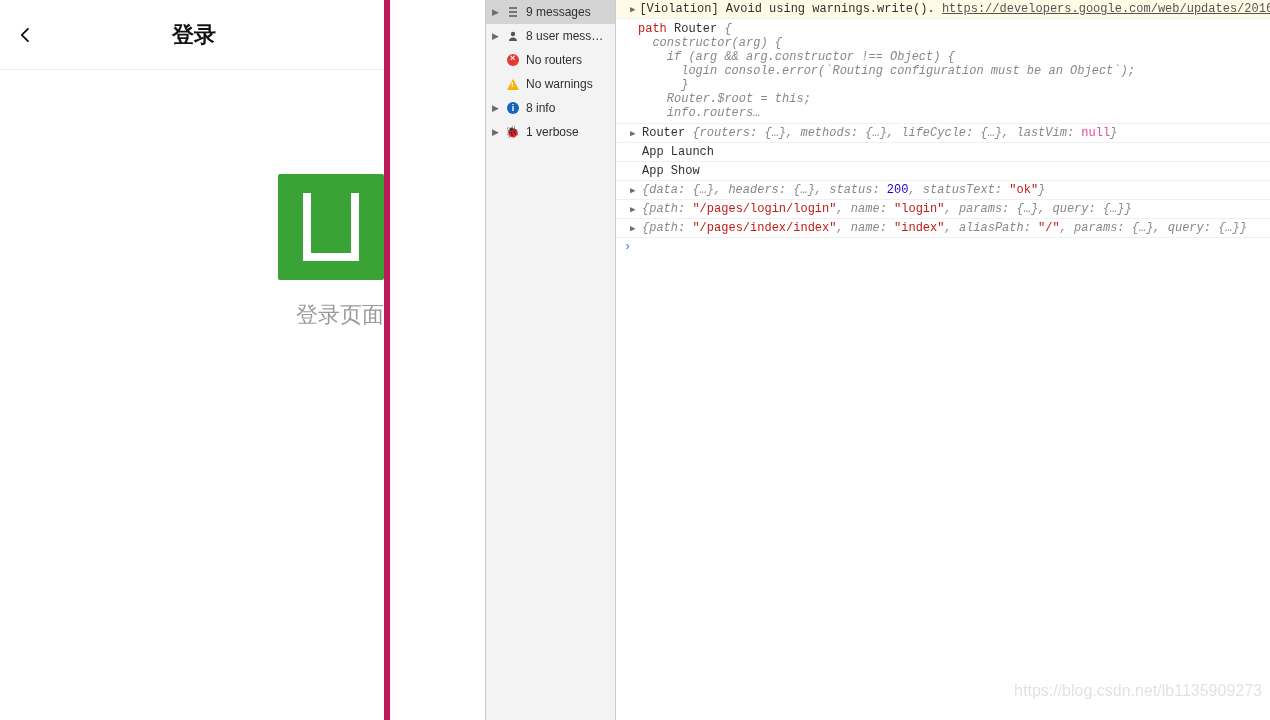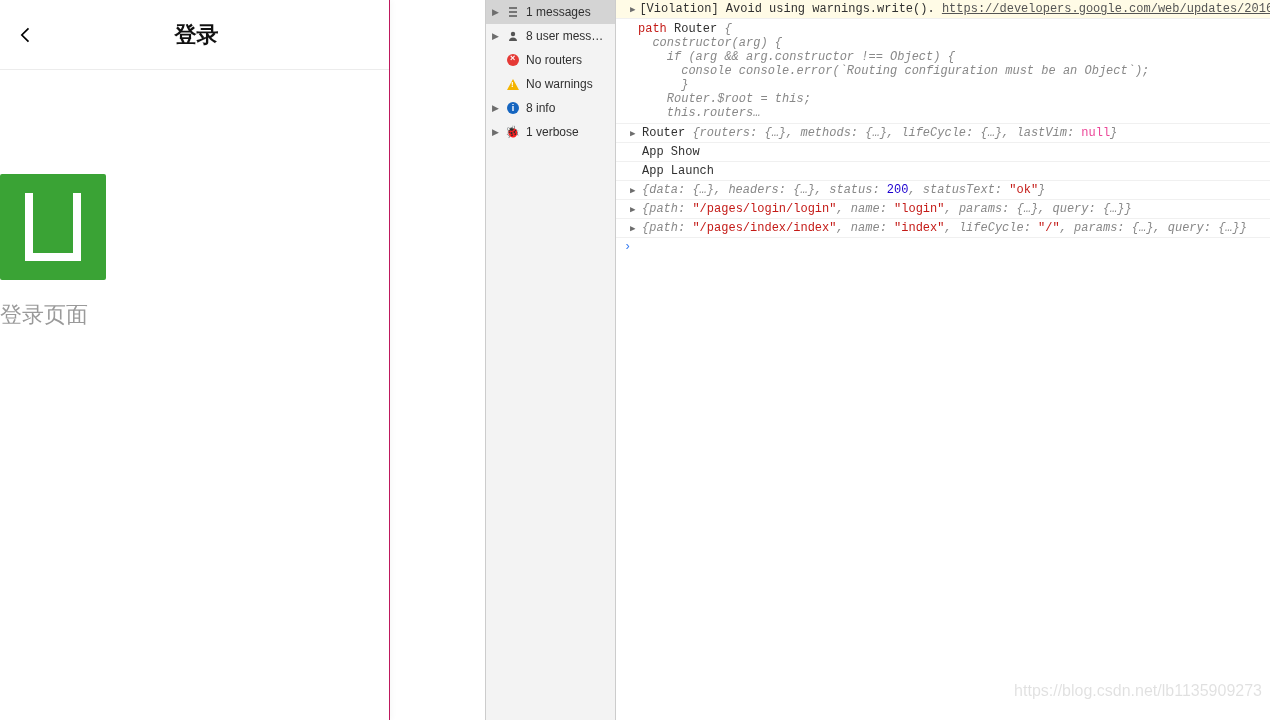--- a/index.html
+++ b/index.html
@@ -2,31 +2,31 @@
 <html><head>
 <meta charset="utf-8">
 <style>
   * { margin: 0; padding: 0; box-sizing: border-box; }
   body {
     width: 1270px; height: 720px; overflow: hidden;
     font-family: "Segoe UI", Arial, sans-serif; font-size: 12px;
     background: #fff; display: flex; position: relative;
   }
   
-  .app-pane { width: 390px; height: 100%; border-right: 1px solid #be185d;
+  .app-pane { width: 390px; height: 100%; border-right: 6px solid #be185d;
               box-shadow: 2px 0 6px rgba(0,0,0,.03); background:#fff; }
   .app-header { height: 70px; border-bottom: 1px solid #ececec;
                 display:flex; align-items:center; }
   .back-btn { width:44px; height:44px; margin-left:4px; display:flex;
               align-items:center; justify-content:center; cursor:pointer; }
   .back-btn svg { width:20px; height:20px; stroke:#000; stroke-width:2;
                   fill:none; }
   .app-title { flex:1; text-align:center; font-size:22px; font-weight:700;
                color:#111; margin-left:-44px; }
-  .app-body { display:flex; flex-direction:column; align-items:flex-start; }
+  .app-body { display:flex; flex-direction:column; align-items:flex-end; }
   .badge { width:106px; height:106px; background:#3aa335; margin-top:104px;
            border-radius:2px; display:flex; align-items:center;
            justify-content:center; position:relative; }
   .badge-inner { width:56px; height:68px; border:8px solid #fff;
                  border-top:none; position:relative; }
   .badge-inner::before { content:""; position:absolute; top:-8px; left:-8px;
              width:72px; height:8px; background:#fff; display:none; }
   .login-text { margin-top:20px; font-size:22px; color:#9a9a9a; }
 
   
@@ -107,21 +107,21 @@
 <div class="devtools">
 
   <div class="sidebar">
     <div class="side-row selected">
       <span class="arrow">▶</span>
       <span class="side-icon">
         <svg width="12" height="12" viewBox="0 0 12 12">
             <path d="M2 2h8M2 6h8M2 10h8" stroke="#555" stroke-width="1.5"></path>
           </svg>
       </span>
-      <span>1 messages</span>
+      <span>9 messages</span>
     </div>
     <div class="side-row">
       <span class="arrow">▶</span>
       <span class="side-icon">
         <svg width="12" height="12" viewBox="0 0 12 12">
             <circle cx="6" cy="4" r="2.2" fill="#555"></circle>
             <path d="M2 11c0-2.2 1.8-3.5 4-3.5s4 1.3 4 3.5" fill="#555"></path>
           </svg>
       </span>
       <span>8 user mess…</span>
@@ -155,45 +155,45 @@
   </div>
 
   <div class="console">
     <div class="log-row warning">
       <span class="caret">▶</span>
       <span><span>[Violation] Avoid using warnings.write(). </span><span class="tok-link">https://developers.google.com/web/updates/2016/08/re</span></span>
     </div>
     <div class="code-block"><span class="tok-key">path</span><span> Router </span><span class="tok-dim">{</span>
 <span class="tok-dim">  constructor(arg) {</span>
 <span class="tok-dim">    if (arg &amp;&amp; arg.constructor !== Object) {</span>
-<span class="tok-dim"><span>      console</span><span> console.error(`Routing configuration must be an Object`);</span></span>
+<span class="tok-dim"><span>      login</span><span> console.error(`Routing configuration must be an Object`);</span></span>
 <span class="tok-dim">      }</span>
 <span class="tok-dim">    Router.$root = this;</span>
-<span class="tok-dim">    this.routers…</span></div>
+<span class="tok-dim">    info.routers…</span></div>
     <div class="log-row">
       <span class="caret">▶</span>
       <span><span>Router </span><span class="tok-dim">{routers: {…}, methods: {…}, lifeCycle: {…}, lastVim: </span><span style="color:#ec4899">null</span><span class="tok-dim">}</span></span>
     </div>
     <div class="log-row noarrow">
-      <span class="caret">▶</span><span>App Show</span>
+      <span class="caret">▶</span><span>App Launch</span>
     </div>
     <div class="log-row noarrow">
-      <span class="caret">▶</span><span>App Launch</span>
+      <span class="caret">▶</span><span>App Show</span>
     </div>
     <div class="log-row">
       <span class="caret">▶</span>
       <span><span class="tok-dim">{data: {…}, headers: {…}, status: </span><span class="tok-num">200</span><span class="tok-dim">, statusText: </span><span class="tok-str">"ok"</span><span class="tok-dim">}</span></span>
     </div>
     <div class="log-row">
       <span class="caret">▶</span>
       <span><span class="tok-dim">{path: </span><span class="tok-str">"/pages/login/login"</span><span class="tok-dim">, name: </span><span class="tok-str">"login"</span><span class="tok-dim">, params: {…}, query: {…}}</span></span>
     </div>
     <div class="log-row">
       <span class="caret">▶</span>
-      <span><span class="tok-dim">{path: </span><span class="tok-str">"/pages/index/index"</span><span class="tok-dim">, name: </span><span class="tok-str">"index"</span><span class="tok-dim">, lifeCycle: </span><span class="tok-str">"/"</span><span class="tok-dim">, params: {…}, query: {…}}</span></span>
+      <span><span class="tok-dim">{path: </span><span class="tok-str">"/pages/index/index"</span><span class="tok-dim">, name: </span><span class="tok-str">"index"</span><span class="tok-dim">, aliasPath: </span><span class="tok-str">"/"</span><span class="tok-dim">, params: {…}, query: {…}}</span></span>
     </div>
     <div class="prompt-row">
       <span>›</span>
     </div>
   </div>
 </div>
 
 <div class="watermark">https://blog.csdn.net/lb1135909273</div>
 
 </body></html>

